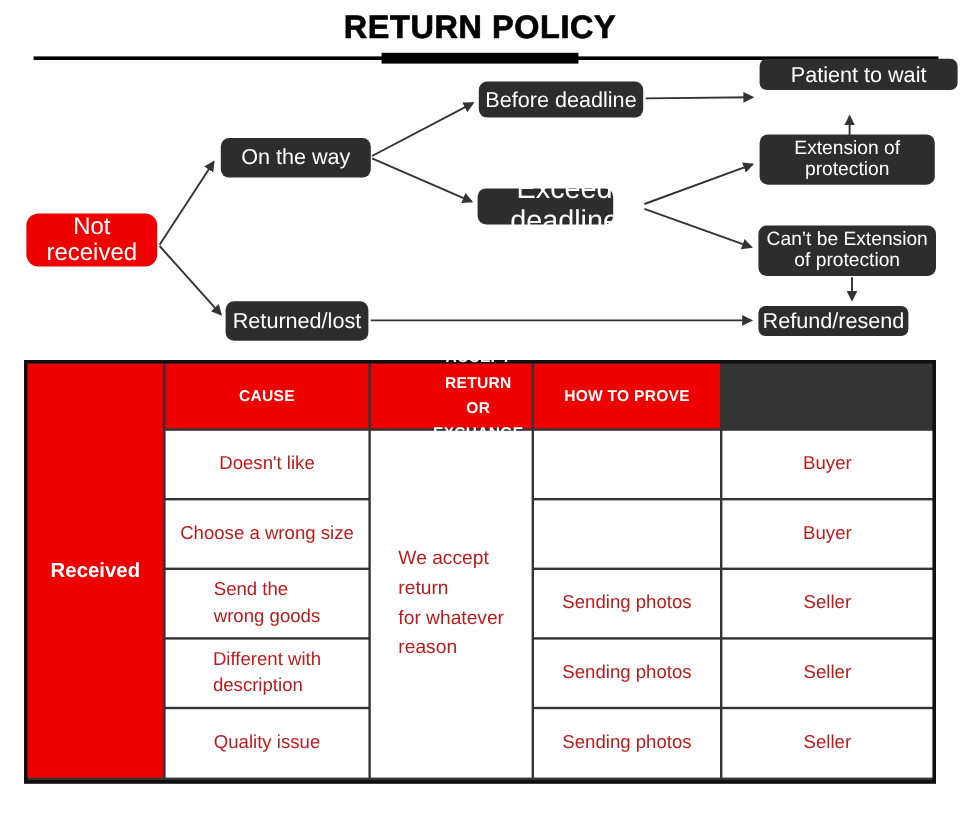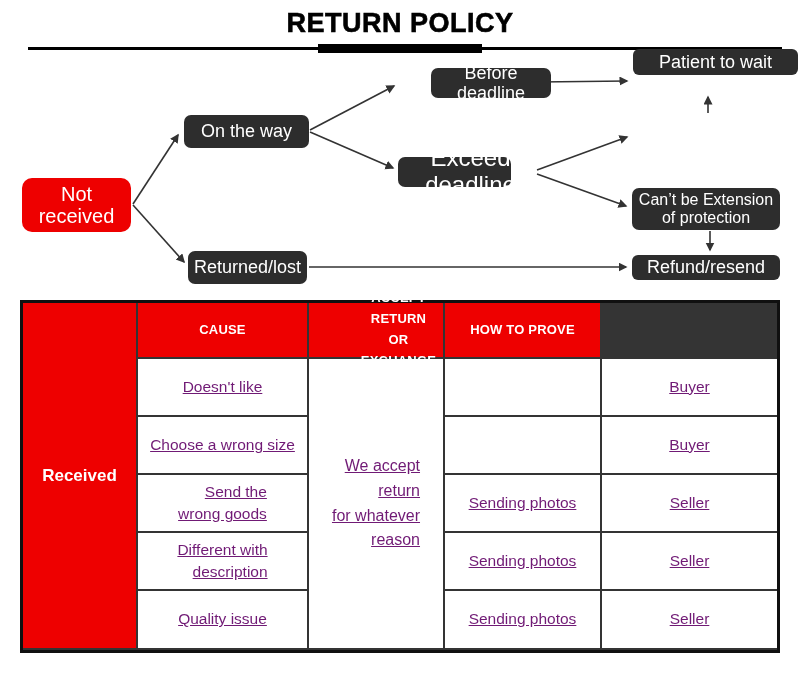--- a/index.html
+++ b/index.html
@@ -18,41 +18,41 @@
   .rule-thin  { position:absolute; left:28px; top:47px; width:754px; height:3px; background:#000; }
   .rule-thick { position:absolute; left:318px; top:44px; width:164px; height:9px; background:#000; }
 
   
   .flow-arrows { position:absolute; left:0; top:0; width:800px; height:300px; pointer-events:none; }
   .node {
     position:absolute; display:flex; align-items:center; justify-content:center;
     text-align:center; background:#2d2d2d; color:#ffffff; border-radius:7px;
     white-space:pre-line; line-height:1.12;
   }
-  #n-not-received   { left:22px;  top:178px; width:109px; height:54px; background:#ee0000; border-radius:10px; font-size:20px; }
+  #n-not-received   { left:22px;  top:178px; width:109px; height:44px; background:#ee0000; border-radius:10px; font-size:20px; }
   #n-on-the-way     { left:184px; top:115px; width:125px; height:33px; font-size:18px; }
   #n-returned-lost  { left:188px; top:251px; width:119px; height:33px; font-size:18px; }
-  #n-before-deadline{ left:399px; top:68px;  width:120px; height:30px; font-size:18px;margin-left:32px; }
+  #n-before-deadline{ left:399px; top:68px;  width:137px; height:30px; font-size:18px; }
   #n-exceed-deadline{ left:398px; top:157px; width:113px; height:30px; font-size:24px;padding-left:32px; }
   #n-patient-to-wait{ left:633px; top:49px;  width:165px; height:26px; font-size:18px; border-radius:6px; }
   #n-extension      { left:633px; top:112px; width:146px; height:42px; font-size:16px; }
   #n-cant-extension { left:632px; top:188px; width:148px; height:42px; font-size:16px; }
-  #n-refund-resend  { left:632px; top:255px; width:148px; height:25px; font-size:18px; border-radius:6px; }
+  #n-refund-resend  { left:632px; top:255px; width:125px; height:25px; font-size:18px; border-radius:6px; }
 
   
   .tbl {
     position:absolute; left:20px; top:300px; width:760px; height:353px;
     display:grid;
     grid-template-columns:113px 169px 134px 155px 175px;
     grid-template-rows:54px 56px 56px 56px 56px 57px;
     gap:2px; background:#343434; border:3px solid #101010;
   }
   .cell {
-    background:#ffffff; color:#701a75; display:flex; align-items:center; justify-content:center;
-    text-align:right; font-size:15.5px; white-space:pre-line; line-height:1.45;text-decoration:underline;
+    background:#ffffff; color:#b91c1c; display:flex; align-items:center; justify-content:center;
+    text-align:left; font-size:15.5px; white-space:pre-line; line-height:1.45;
   }
   .hcell {
     background:#ee0000; color:#ffffff; font-weight:bold; font-size:13px;
     display:flex; align-items:center; justify-content:center; text-align:center;
     white-space:pre-line; line-height:1.6; letter-spacing:0.2px;
   }
   .received {
     grid-column:1; grid-row:1 / 7; background:#ee0000; color:#ffffff;
     display:flex; align-items:center; justify-content:center; font-size:17px; font-weight:bold;
   }
@@ -88,20 +88,22 @@
       <line x1="309" y1="267" x2="626" y2="267" marker-end="url(#ah)"></line>
     </g>
   </svg>
 
   <div class="node" id="n-not-received">Not received</div>
   <div class="node" id="n-on-the-way">On the way</div>
   <div class="node" id="n-returned-lost">Returned/lost</div>
   <div class="node" id="n-before-deadline">Before deadline</div>
   <div class="node" id="n-exceed-deadline">Exceed deadline</div>
   <div class="node" id="n-patient-to-wait">Patient to wait</div>
+  <div class="node" id="n-extension">Extension of
+protection</div>
   <div class="node" id="n-cant-extension">Can’t be Extension
 of protection</div>
   <div class="node" id="n-refund-resend">Refund/resend</div>
 
   <div class="tbl">
     <div class="received">Received</div>
 
     <div class="hcell c2 rh">CAUSE</div>
     <div class="hcell c3 rh">ACCEPT RETURN
 OR EXCHANGE</div>

